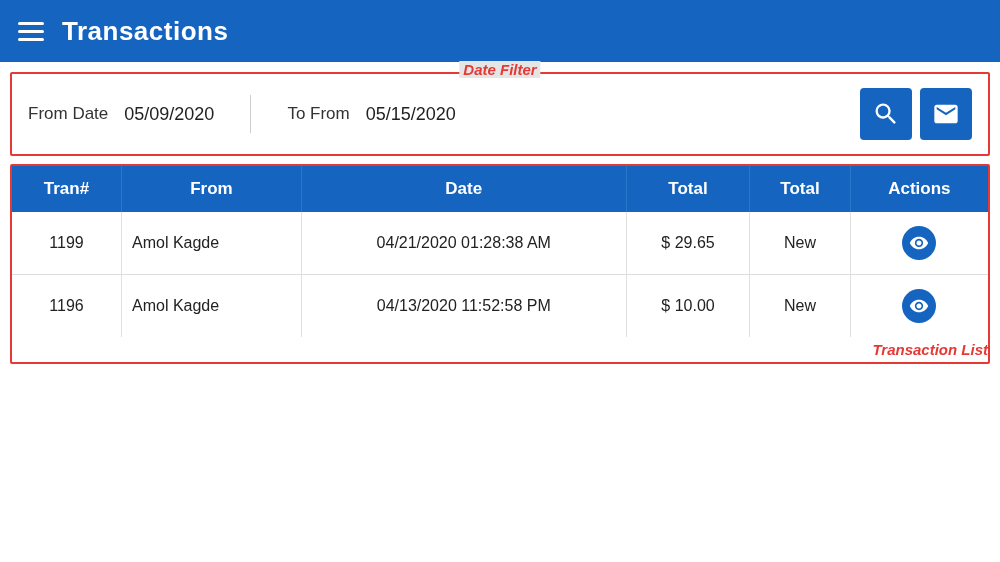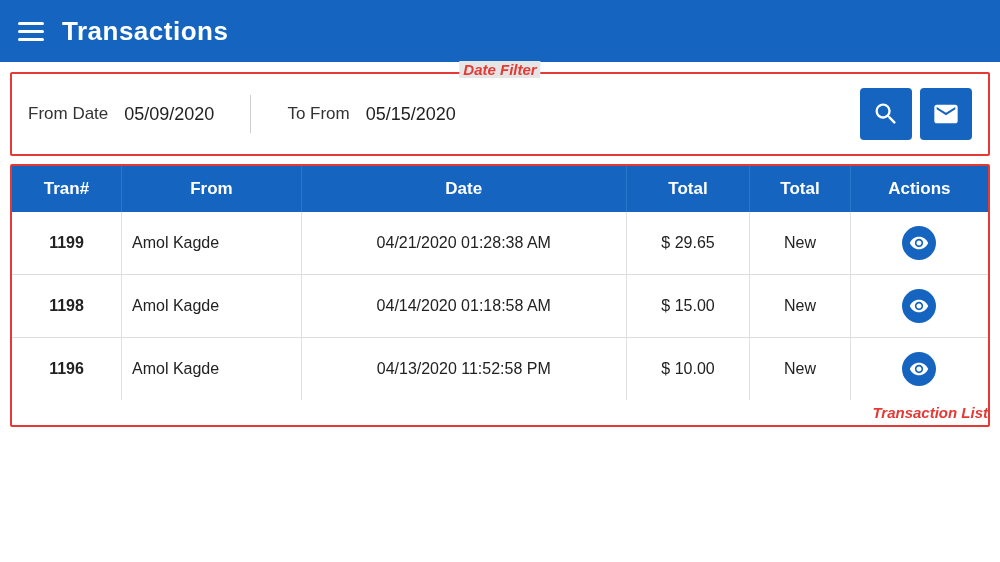--- a/index.html
+++ b/index.html
@@ -139,21 +139,21 @@
     }
     tbody tr:last-child { border-bottom: none; }
     tbody td {
       padding: 14px 10px;
       font-size: 16px;
       color: #222;
       text-align: center;
       border-right: 1px solid #e0e0e0;
     }
     tbody td:last-child { border-right: none; }
-    tbody td:first-child { font-weight: 700; }
+    tbody td:first-child { font-weight: 400; }
 
     .eye-btn {
       background: none;
       border: none;
       cursor: pointer;
       display: inline-flex;
       align-items: center;
       justify-content: center;
     }
     .eye-icon {
@@ -225,36 +225,20 @@
         <th>Total</th>
         <th>Actions</th>
       </tr>
     </thead>
     <tbody id="table-body">
     <tr>
       <td>1199</td>
       <td style="text-align:left;">Amol Kagde</td>
       <td>04/21/2020 01:28:38 AM</td>
       <td>$ 29.65</td>
-      <td>New</td>
-      <td>
-        <button class="eye-btn">
-          <span class="eye-icon">
-            <svg viewBox="0 0 24 24">
-              <path d="M12 4.5C7 4.5 2.73 7.61 1 12c1.73 4.39 6 7.5 11 7.5s9.27-3.11 11-7.5c-1.73-4.39-6-7.5-11-7.5zm0 12.5c-2.76 0-5-2.24-5-5s2.24-5 5-5 5 2.24 5 5-2.24 5-5 5zm0-8c-1.66 0-3 1.34-3 3s1.34 3 3 3 3-1.34 3-3-1.34-3-3-3z"></path>
-            </svg>
-          </span>
-        </button>
-      </td>
-    </tr>
-        <tr>
-      <td>1198</td>
-      <td style="text-align:left;">Amol Kagde</td>
-      <td>04/14/2020 01:18:58 AM</td>
-      <td>$ 15.00</td>
       <td>New</td>
       <td>
         <button class="eye-btn">
           <span class="eye-icon">
             <svg viewBox="0 0 24 24">
               <path d="M12 4.5C7 4.5 2.73 7.61 1 12c1.73 4.39 6 7.5 11 7.5s9.27-3.11 11-7.5c-1.73-4.39-6-7.5-11-7.5zm0 12.5c-2.76 0-5-2.24-5-5s2.24-5 5-5 5 2.24 5 5-2.24 5-5 5zm0-8c-1.66 0-3 1.34-3 3s1.34 3 3 3 3-1.34 3-3-1.34-3-3-3z"></path>
             </svg>
           </span>
         </button>
       </td>

